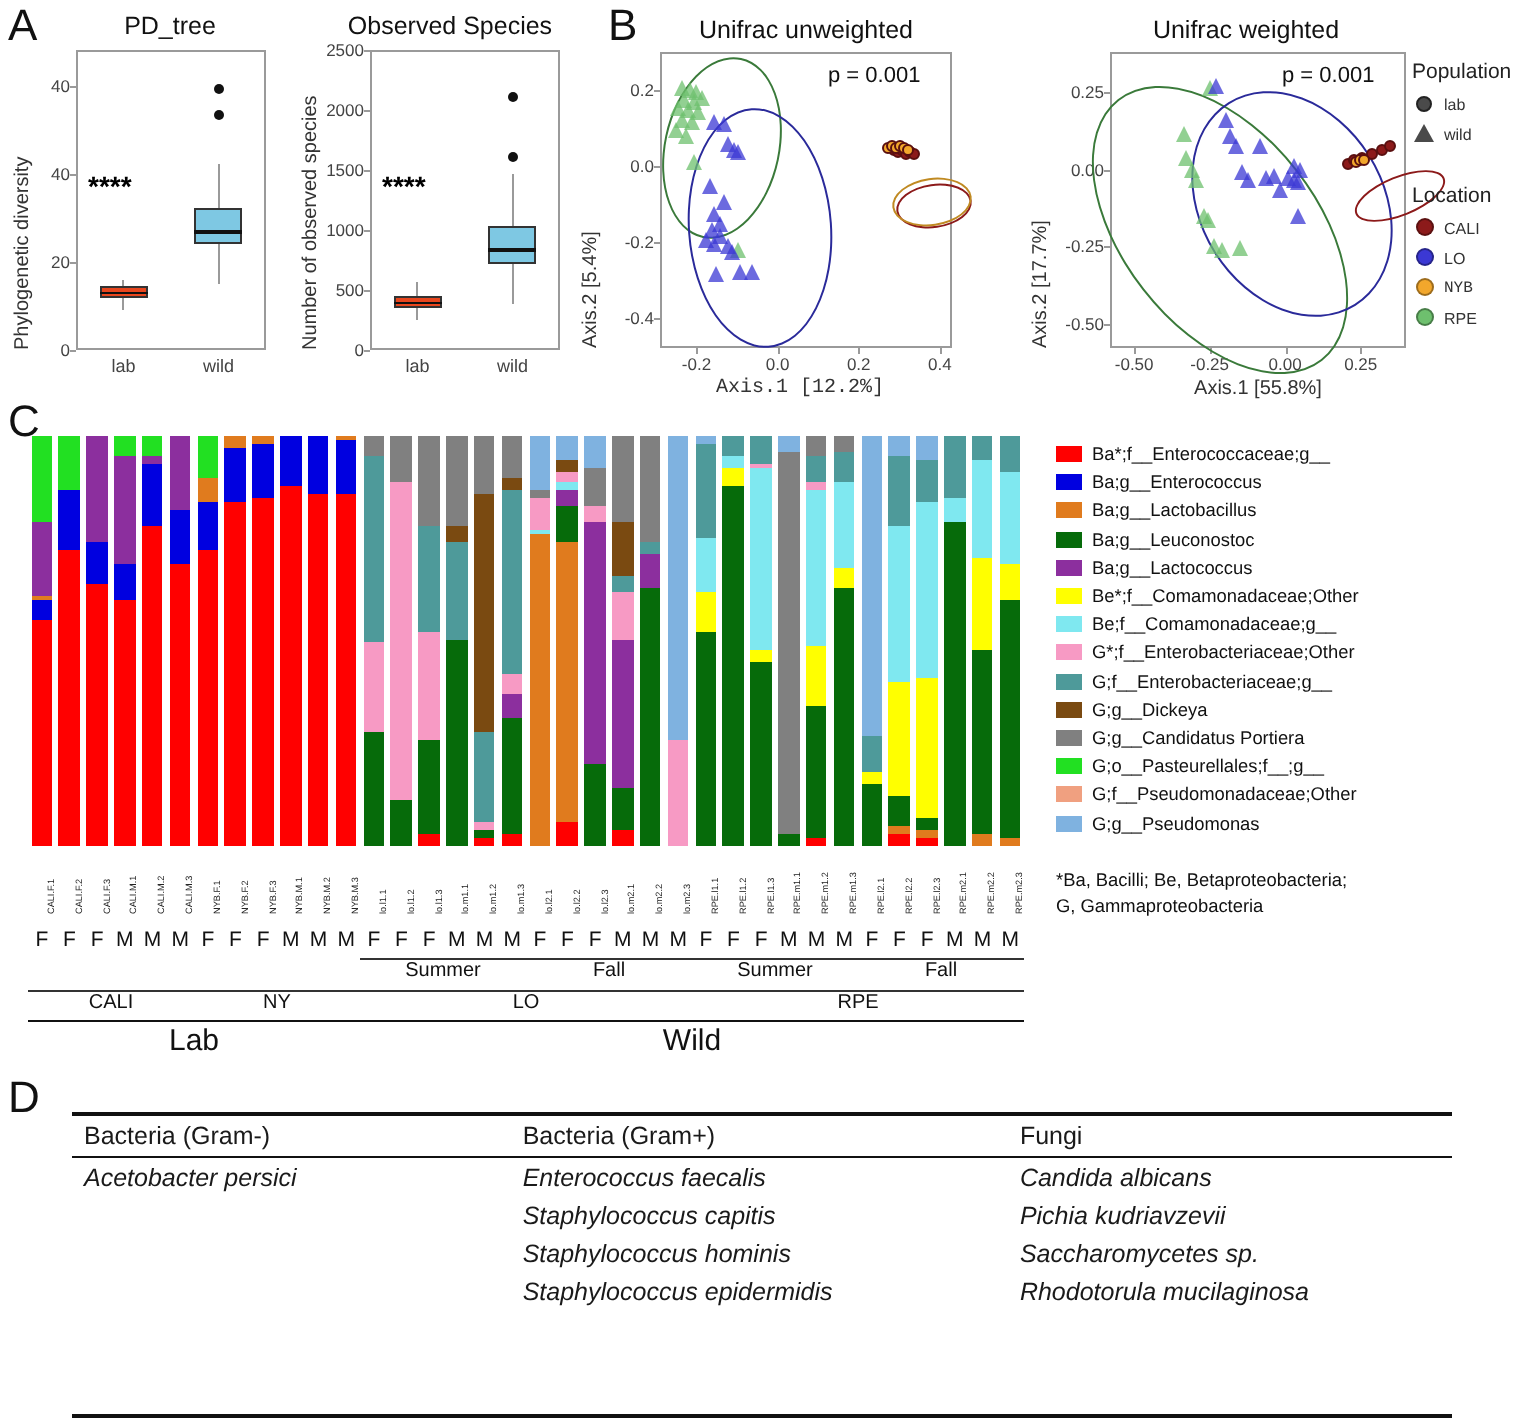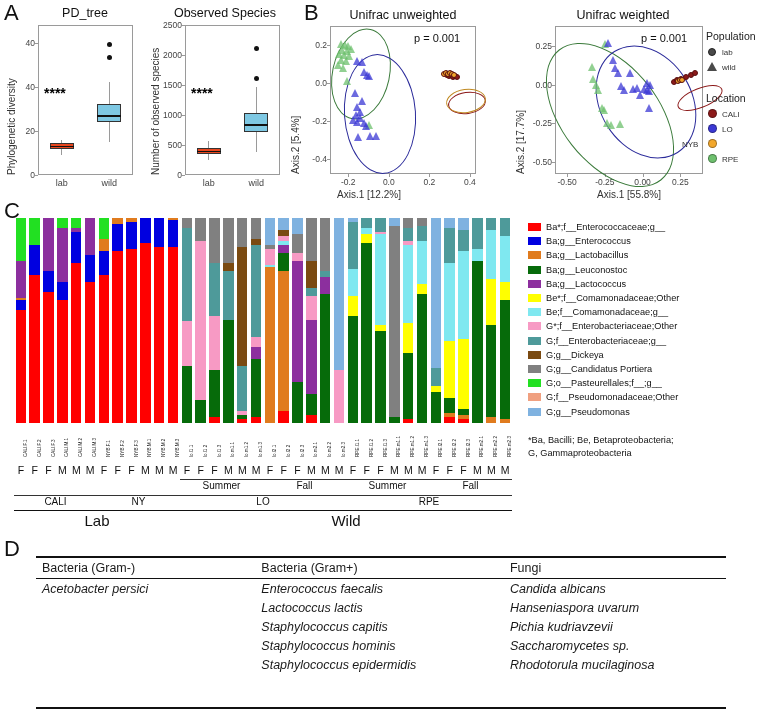--- a/index.html
+++ b/index.html
@@ -113,21 +113,21 @@
     <div class="tick" style="left:453.91666666666663px;top:177px;width:32px;text-align:center;">0.4</div>
     <div class="whisk" style="left:469.91666666666663px;top:174px;width:1px;height:3px;"></div>
     <div class="tick" style="left:304px;top:39.97435897435898px;width:23px;text-align:right;">0.2</div>
     <div class="whisk" style="left:327px;top:44.97435897435898px;width:3px;height:1px;"></div>
     <div class="tick" style="left:304px;top:77.92307692307693px;width:23px;text-align:right;">0.0</div>
     <div class="whisk" style="left:327px;top:82.92307692307693px;width:3px;height:1px;"></div>
     <div class="tick" style="left:304px;top:115.87179487179489px;width:23px;text-align:right;">-0.2</div>
     <div class="whisk" style="left:327px;top:120.87179487179489px;width:3px;height:1px;"></div>
     <div class="tick" style="left:304px;top:153.82051282051282px;width:23px;text-align:right;">-0.4</div>
     <div class="whisk" style="left:327px;top:158.82051282051282px;width:3px;height:1px;"></div>
-    <div class="axlbl" style="left:337px;top:189px;width:100px;">Axis.1   [12.2%]</div>
+    <div class="axlbl" style="left:350px;top:189px;width:100px;text-align:center;font-family:Liberation Mono, monospace;">Axis.1   [12.2%]</div>
     <div class="axlbl vrot" style="left:290px;top:174px;">Axis.2   [5.4%]</div>
     <div class="pval" style="left:414px;top:32px;">p = 0.001</div>
     <div class="ellip" style="left:332px;top:28px;width:58px;height:92px;border:1.1px solid #3a7a3a;transform:rotate(12deg);"></div>
     <div class="ellip" style="left:344px;top:54px;width:72px;height:120px;border:1.1px solid #2a2a9a;transform:rotate(-4deg);"></div>
     <div class="ellip" style="left:448px;top:92px;width:38px;height:22px;border:1.1px solid #8c1a1a;transform:rotate(-8deg);"></div>
     <div class="ellip" style="left:446px;top:89px;width:40px;height:24px;border:1.1px solid #c08a22;transform:rotate(-8deg);"></div>
     <div class="pt-wild" style="left:336.65277777777777px;top:40.02564102564105px;border-bottom:8px solid #6ec06e;opacity:0.75;"></div>
     <div class="pt-wild" style="left:340.7083333333333px;top:40.97435897435898px;border-bottom:8px solid #6ec06e;opacity:0.75;"></div>
     <div class="pt-wild" style="left:344.15555555555557px;top:41.923076923076906px;border-bottom:8px solid #6ec06e;opacity:0.75;"></div>
     <div class="pt-wild" style="left:338.0722222222222px;top:45.717948717948715px;border-bottom:8px solid #6ec06e;opacity:0.75;"></div>
@@ -241,21 +241,21 @@
     <div class="pt-lab" style="left:708px;top:48px;width:8px;height:8px;background:#4a4a4a;border:1px solid #222;"></div>
     <div class="legtxt" style="left:722px;top:48px;">lab</div>
     <div style="left:707px;top:62px;position:absolute;width:0;height:0;border-left:5px solid transparent;border-right:5px solid transparent;border-bottom:9px solid #4a4a4a;"></div>
     <div class="legtxt" style="left:722px;top:63px;">wild</div>
     <div class="legtitle" style="left:706px;top:92px;">Location</div>
     <div class="pt-lab" style="left:708px;top:109px;width:9px;height:9px;background:#8c1a1a;border:1px solid rgba(0,0,0,.35);"></div>
     <div class="legtxt" style="left:722px;top:110px;">CALI</div>
     <div class="pt-lab" style="left:708px;top:124px;width:9px;height:9px;background:#3b38d4;border:1px solid rgba(0,0,0,.35);"></div>
     <div class="legtxt" style="left:722px;top:125px;">LO</div>
     <div class="pt-lab" style="left:708px;top:139px;width:9px;height:9px;background:#f2a72c;border:1px solid rgba(0,0,0,.35);"></div>
-    <div class="legtxt" style="left:682px;top:140px;">NYB</div>
+    <div class="legtxt" style="left:722px;top:140px;font-family:Liberation Mono, monospace;">NYB</div>
     <div class="pt-lab" style="left:708px;top:154px;width:9px;height:9px;background:#6ec06e;border:1px solid rgba(0,0,0,.35);"></div>
     <div class="legtxt" style="left:722px;top:155px;">RPE</div>
   </div>
 
 <div class="panel-letter" style="left:4px;top:200px;">C</div>
 <div id="stackc">
     <div class="bar" style="left:15.66px;top:218px;width:10.513333333333334px;height:205px;">
       <div class="seg" style="height:43.05px;background:#22e022;"></div>
       <div class="seg" style="height:36.9px;background:#8c2f9e;"></div>
       <div class="seg" style="height:2.05px;background:#e07b1e;"></div>
@@ -623,25 +623,20 @@
         </tr>
       </thead>
       <tbody>
         <tr class="rowmid">
           <td>Acetobacter persici</td>
           <td>Enterococcus faecalis</td>
           <td>Candida albicans</td>
         </tr>
         <tr>
           <td></td>
-          <td>Lactococcus lactis</td>
-          <td>Hanseniaspora uvarum</td>
-        </tr>
-        <tr>
-          <td></td>
           <td>Staphylococcus capitis</td>
           <td>Pichia kudriavzevii</td>
         </tr>
         <tr>
           <td></td>
           <td>Staphylococcus hominis</td>
           <td>Saccharomycetes sp.</td>
         </tr>
         <tr>
           <td></td>

